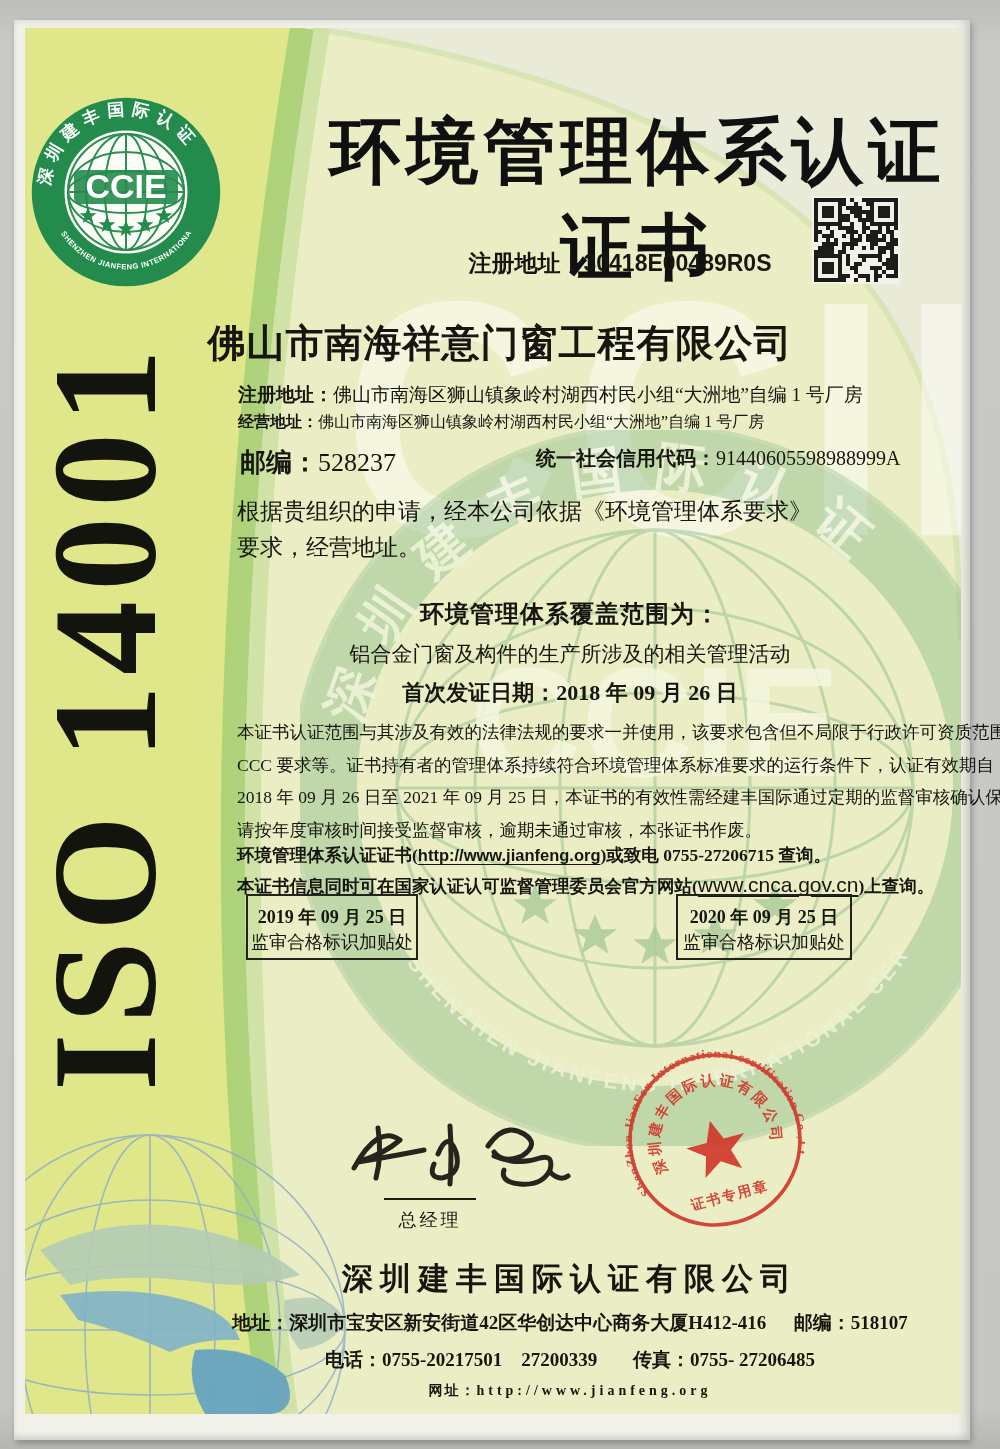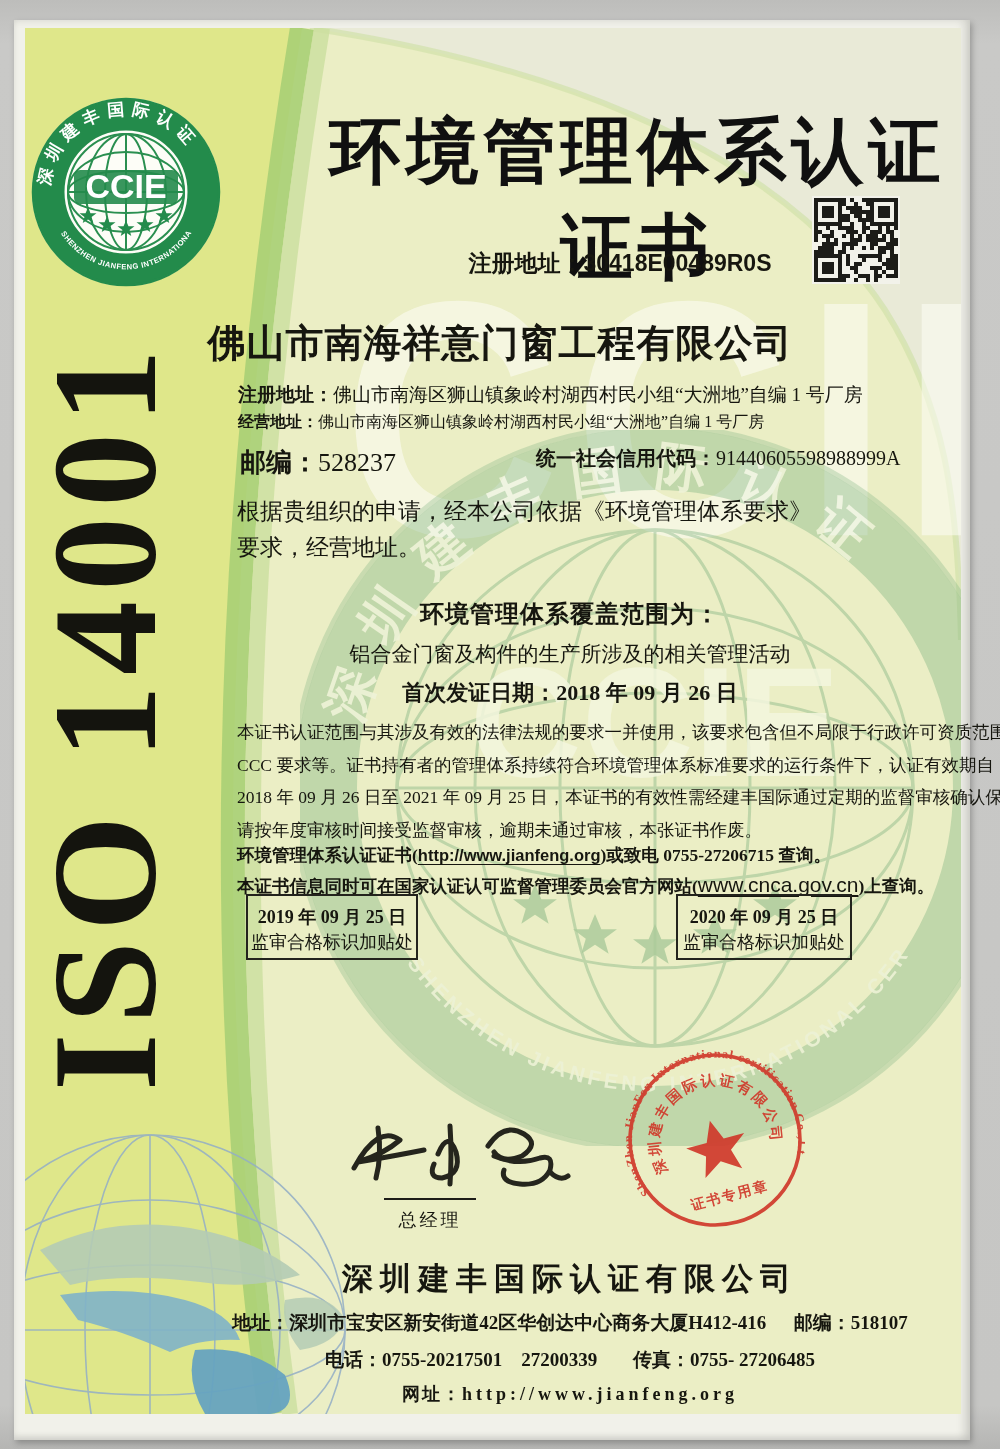--- a/index.html
+++ b/index.html
@@ -497,16 +497,16 @@
     <span style="display:inline-block;width:18px;"></span>
     <span>邮编：</span><span>518107</span>
   </div>
 
   <div class="abs song ctr nowrap ink" style="left:180px;top:1347px;width:780px;font-size:19px;font-weight:700;">
     <span>电话：</span><span>0755-20217501　27200339</span>
     <span style="display:inline-block;width:26px;"></span>
     <span>传真：</span><span>0755- 27206485</span>
   </div>
 
-  <div class="abs song ctr nowrap ink" style="left:180px;top:1382px;width:780px;font-size:18px;font-weight:700;letter-spacing:2px;">
+  <div class="abs song ctr nowrap ink" style="left:180px;top:1382px;width:780px;font-size:14px;font-weight:700;letter-spacing:2px;">
     <span>网址：</span><span style="letter-spacing:4px;">http://www.jianfeng.org</span>
   </div>
 </div>
 
 </body></html>

